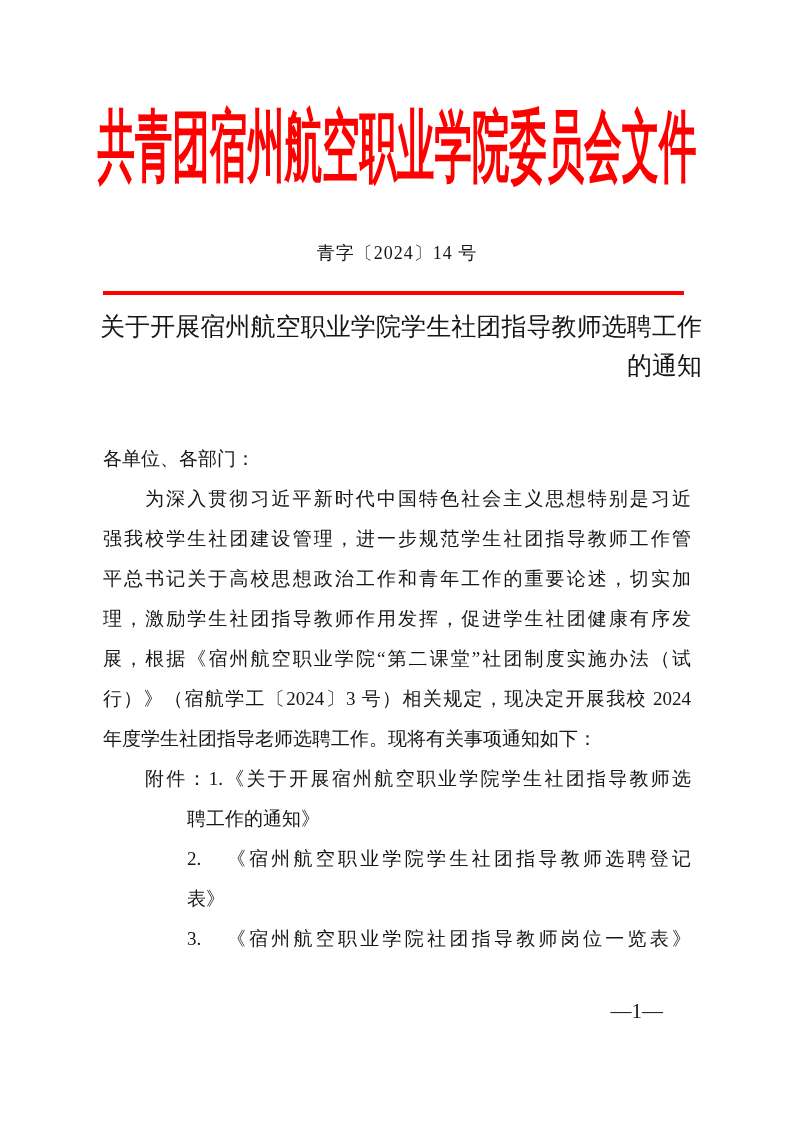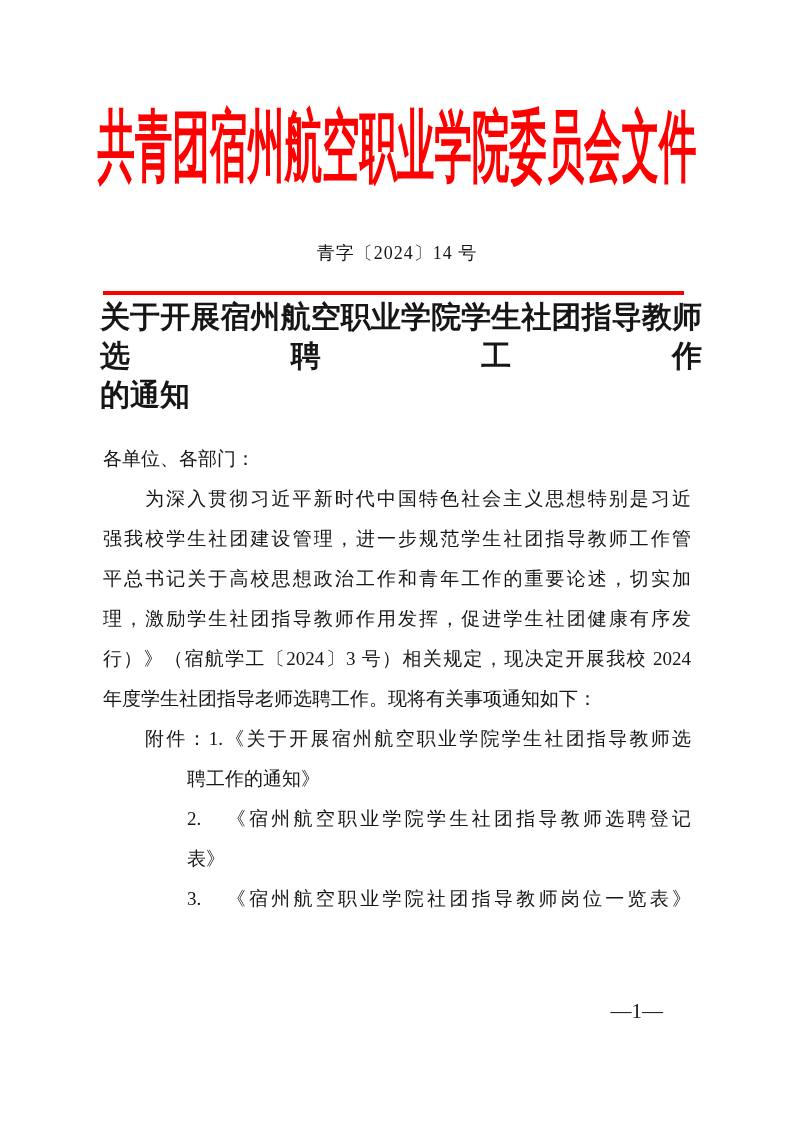--- a/index.html
+++ b/index.html
@@ -63,29 +63,29 @@
     top: 291px;
     left: 103px;
     width: 581px;
     height: 4px;
     background: var(--accent-red);
   }
 
   
   .doc-title {
     position: absolute;
-    top: 297px;
+    top: 307px;
     left: 100px;
     width: 602px;
-    font-weight: 700;
-    font-size: 30px;
+    font-weight: 400;
+    font-size: 25px;
     line-height: 39px;
   }
   .title-l1 { text-align: justify; text-align-last: justify; }
-  .title-l2 { text-align: left; }
+  .title-l2 { text-align: right; }
 
   
   .body-block {
     position: absolute;
     top: 415px;
     left: 103px;
     width: 588px;
     font-size: 19px;
     margin-top: 24px;
   }
@@ -124,20 +124,21 @@
     <div class="title-l1">关于开展宿州航空职业学院学生社团指导教师选聘工作</div>
     <div class="title-l2">的通知</div>
   </div>
 
   <main class="body-block">
     <div class="ln">各单位、各部门：</div>
     <div class="ln j i2">为深入贯彻习近平新时代中国特色社会主义思想特别是习近</div>
     <div class="ln j">强我校学生社团建设管理，进一步规范学生社团指导教师工作管</div>
     <div class="ln j">平总书记关于高校思想政治工作和青年工作的重要论述，切实加</div>
     <div class="ln j">理，激励学生社团指导教师作用发挥，促进学生社团健康有序发</div>
+    <div class="ln j">展，根据《宿州航空职业学院“第二课堂”社团制度实施办法（试</div>
     <div class="ln j">行）》（宿航学工〔2024〕3 号）相关规定，现决定开展我校 2024</div>
     <div class="ln">年度学生社团指导老师选聘工作。现将有关事项通知如下：</div>
     <div class="ln j i2">附件：1.《关于开展宿州航空职业学院学生社团指导教师选</div>
     <div class="ln i4">聘工作的通知》</div>
     <div class="ln j i4">2.　《宿州航空职业学院学生社团指导教师选聘登记</div>
     <div class="ln i4">表》</div>
     <div class="ln j i4">3.　《宿州航空职业学院社团指导教师岗位一览表》</div>
   </main>
 
   <div class="page-number">—1—</div>

